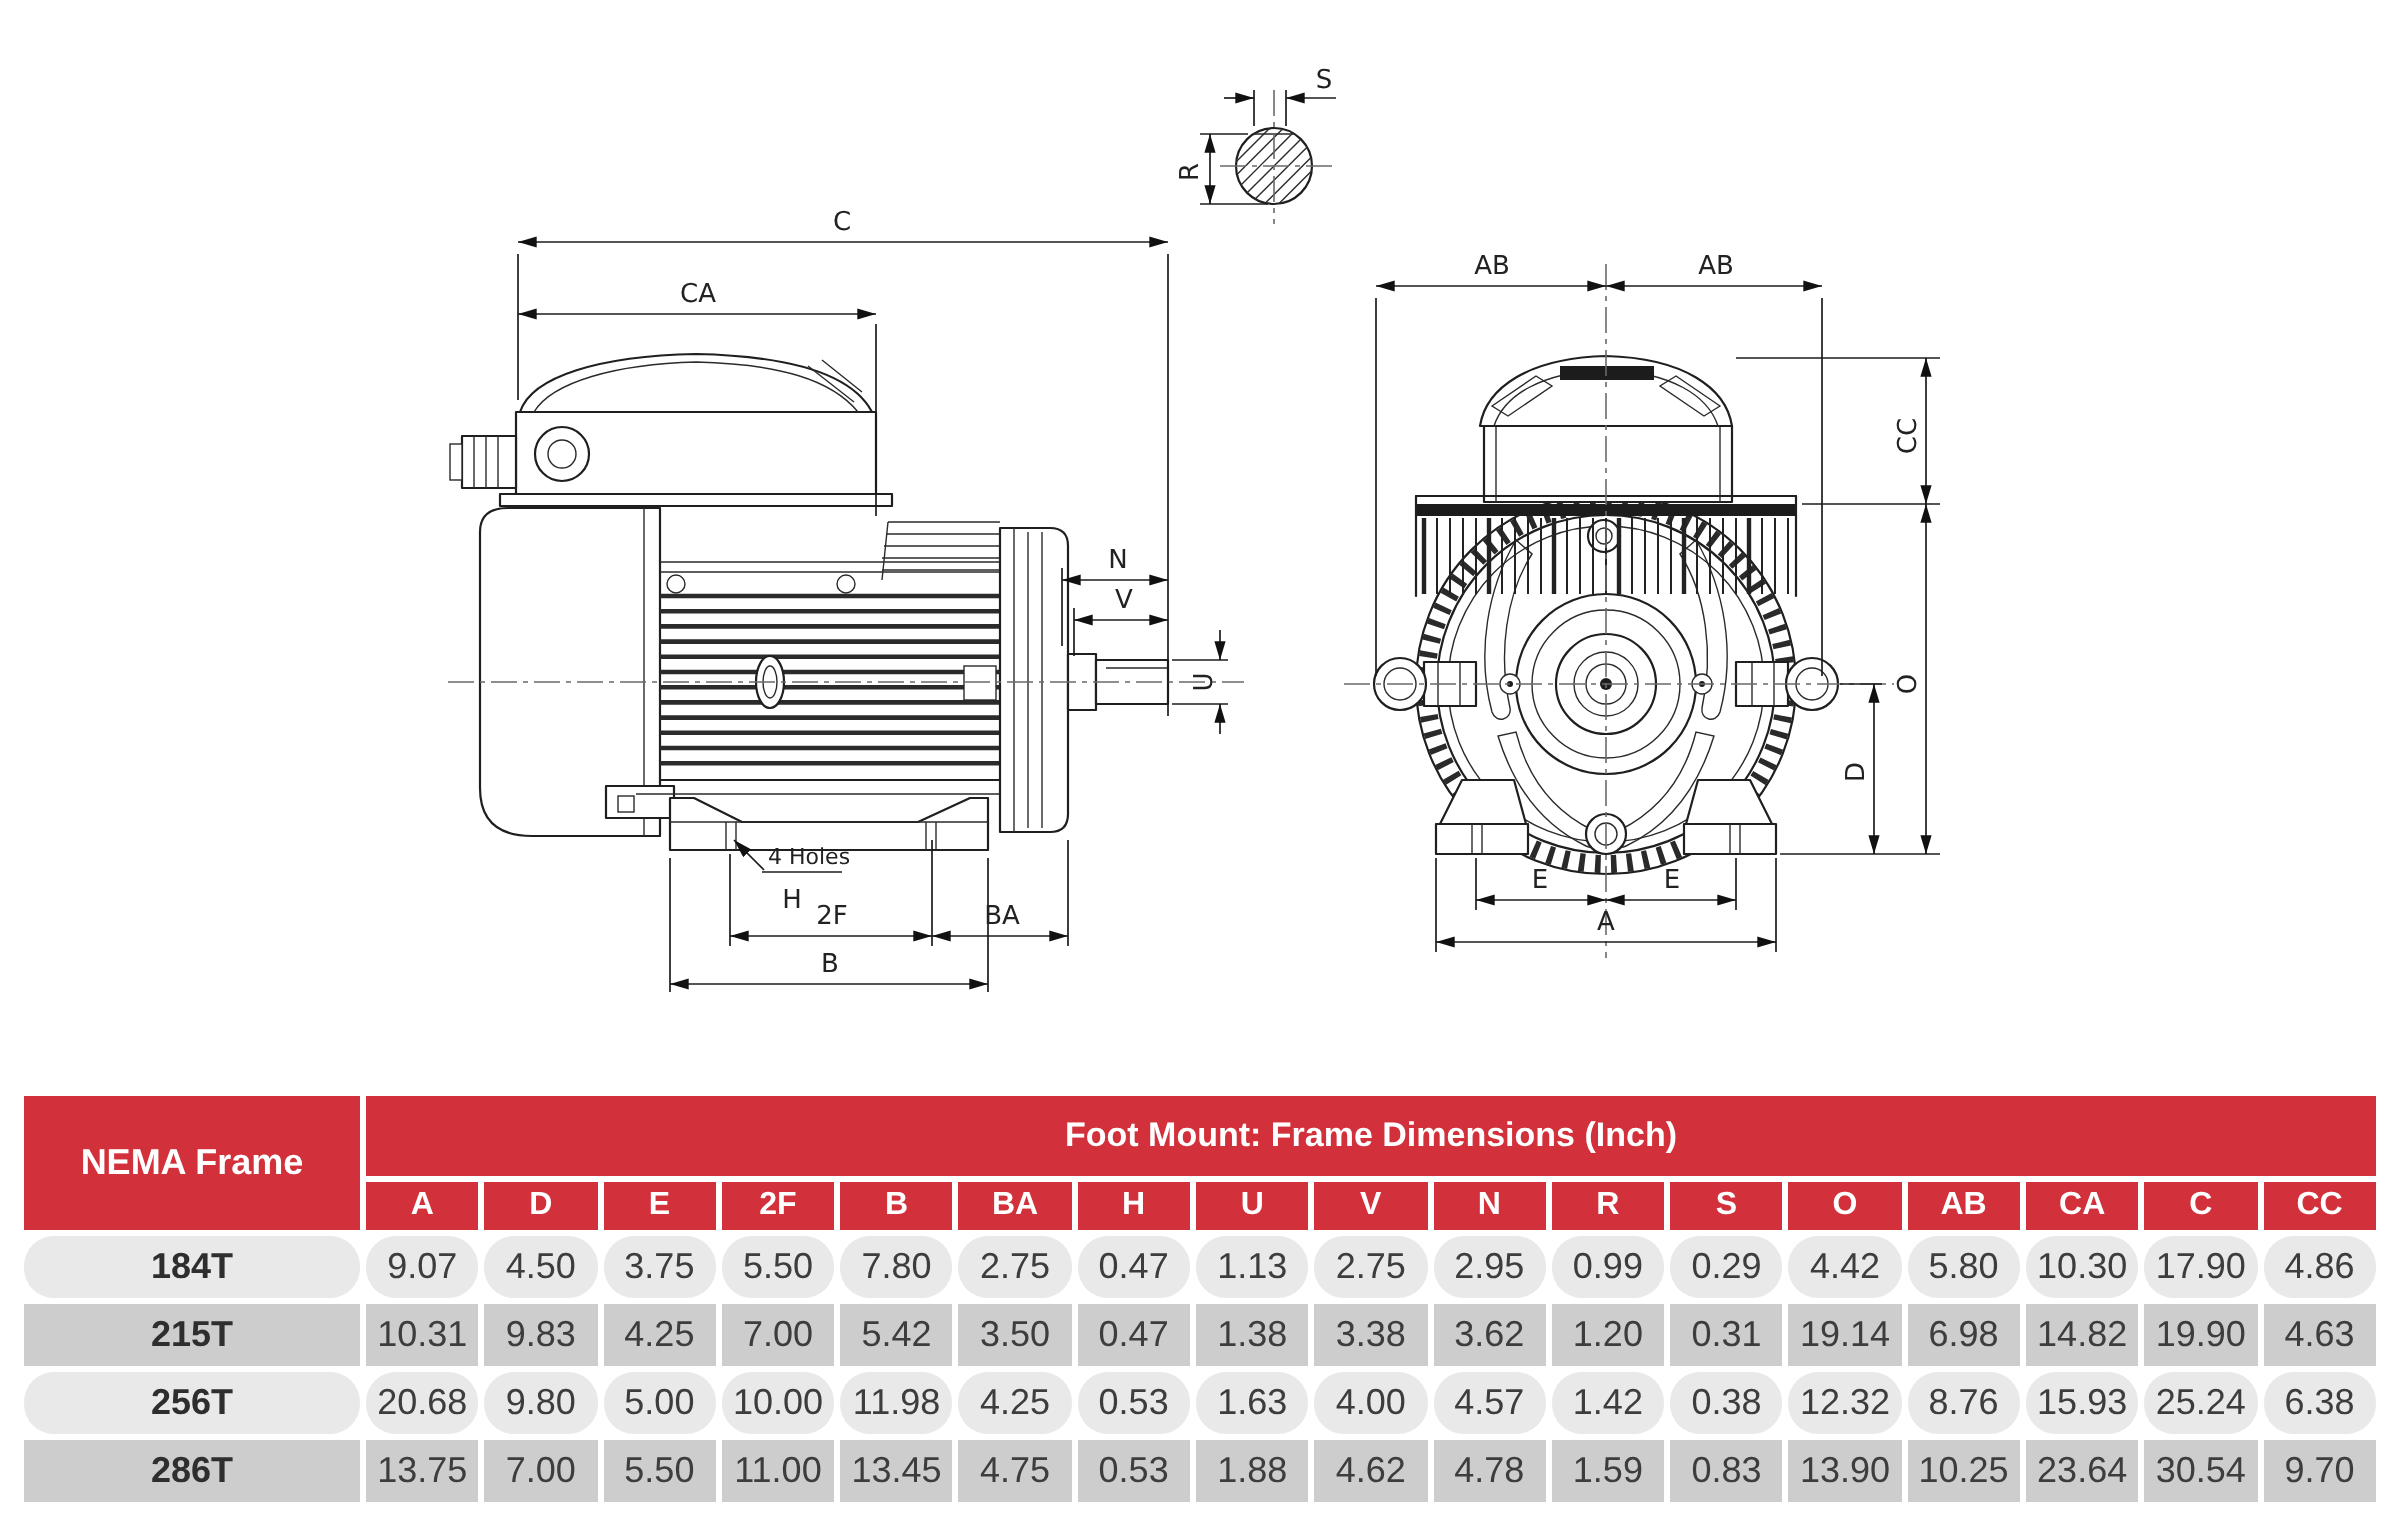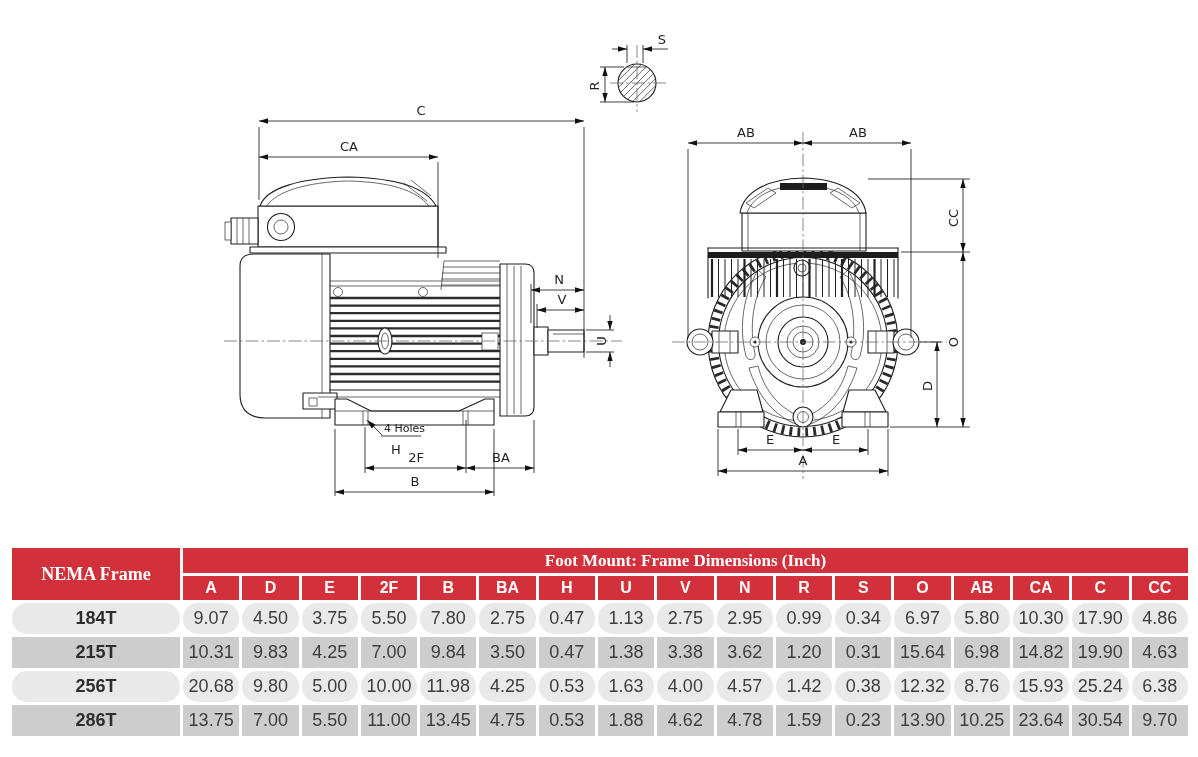--- a/index.html
+++ b/index.html
@@ -16,21 +16,21 @@
   .lbl{font-family:"DejaVu Sans",sans-serif;font-size:13px;fill:#222;text-anchor:middle;}
   .lbl-s{font-family:"DejaVu Sans",sans-serif;font-size:11px;fill:#222;}
   .dk {fill:#1c1c1c;}
 
   
   #tblwrap{position:absolute;left:9px;top:545px;width:1182px;}
   table{width:100%;border-collapse:separate;border-spacing:3px;table-layout:fixed;}
   th,td{padding:0;text-align:center;vertical-align:middle;overflow:hidden;white-space:nowrap;}
   .hdr{color:#fff;}
   .cell-red{background:var(--red);}
-  .t-title{font-size:17px;font-weight:bold;height:25px;font-family:Liberation Serif, serif;}
+  .t-title{font-size:17px;font-weight:bold;height:40px;}
   .t-letter{font-size:16px;font-weight:bold;height:24px;}
   .t-frame{font-size:18px;font-weight:bold;color:#2e2e2e;}
   tbody tr{height:31px;}
   tbody td{font-size:18px;color:#3d3d3d;}
   tr.row-light td{background:var(--rowlight);border-radius:15px;}
   tr.row-dark  td{background:var(--rowdark);}
 </style>
 </head>
 <body>
 
@@ -397,42 +397,42 @@
             <td>4.50</td>
             <td>3.75</td>
             <td>5.50</td>
             <td>7.80</td>
             <td>2.75</td>
             <td>0.47</td>
             <td>1.13</td>
             <td>2.75</td>
             <td>2.95</td>
             <td>0.99</td>
-            <td>0.34</td>
-            <td>6.97</td>
+            <td>0.29</td>
+            <td>4.42</td>
             <td>5.80</td>
             <td>10.30</td>
             <td>17.90</td>
             <td>4.86</td>
           </tr>
           <tr class="row-dark">
             <td class="t-frame">215T</td>
             <td>10.31</td>
             <td>9.83</td>
             <td>4.25</td>
             <td>7.00</td>
-            <td>9.84</td>
+            <td>5.42</td>
             <td>3.50</td>
             <td>0.47</td>
             <td>1.38</td>
             <td>3.38</td>
             <td>3.62</td>
             <td>1.20</td>
             <td>0.31</td>
-            <td>15.64</td>
+            <td>19.14</td>
             <td>6.98</td>
             <td>14.82</td>
             <td>19.90</td>
             <td>4.63</td>
           </tr>
           <tr class="row-light">
             <td class="t-frame">256T</td>
             <td>20.68</td>
             <td>9.80</td>
             <td>5.00</td>
@@ -457,21 +457,21 @@
             <td>7.00</td>
             <td>5.50</td>
             <td>11.00</td>
             <td>13.45</td>
             <td>4.75</td>
             <td>0.53</td>
             <td>1.88</td>
             <td>4.62</td>
             <td>4.78</td>
             <td>1.59</td>
-            <td>0.23</td>
+            <td>0.83</td>
             <td>13.90</td>
             <td>10.25</td>
             <td>23.64</td>
             <td>30.54</td>
             <td>9.70</td>
           </tr>
         </tbody>
   </table>
 </div>
 

